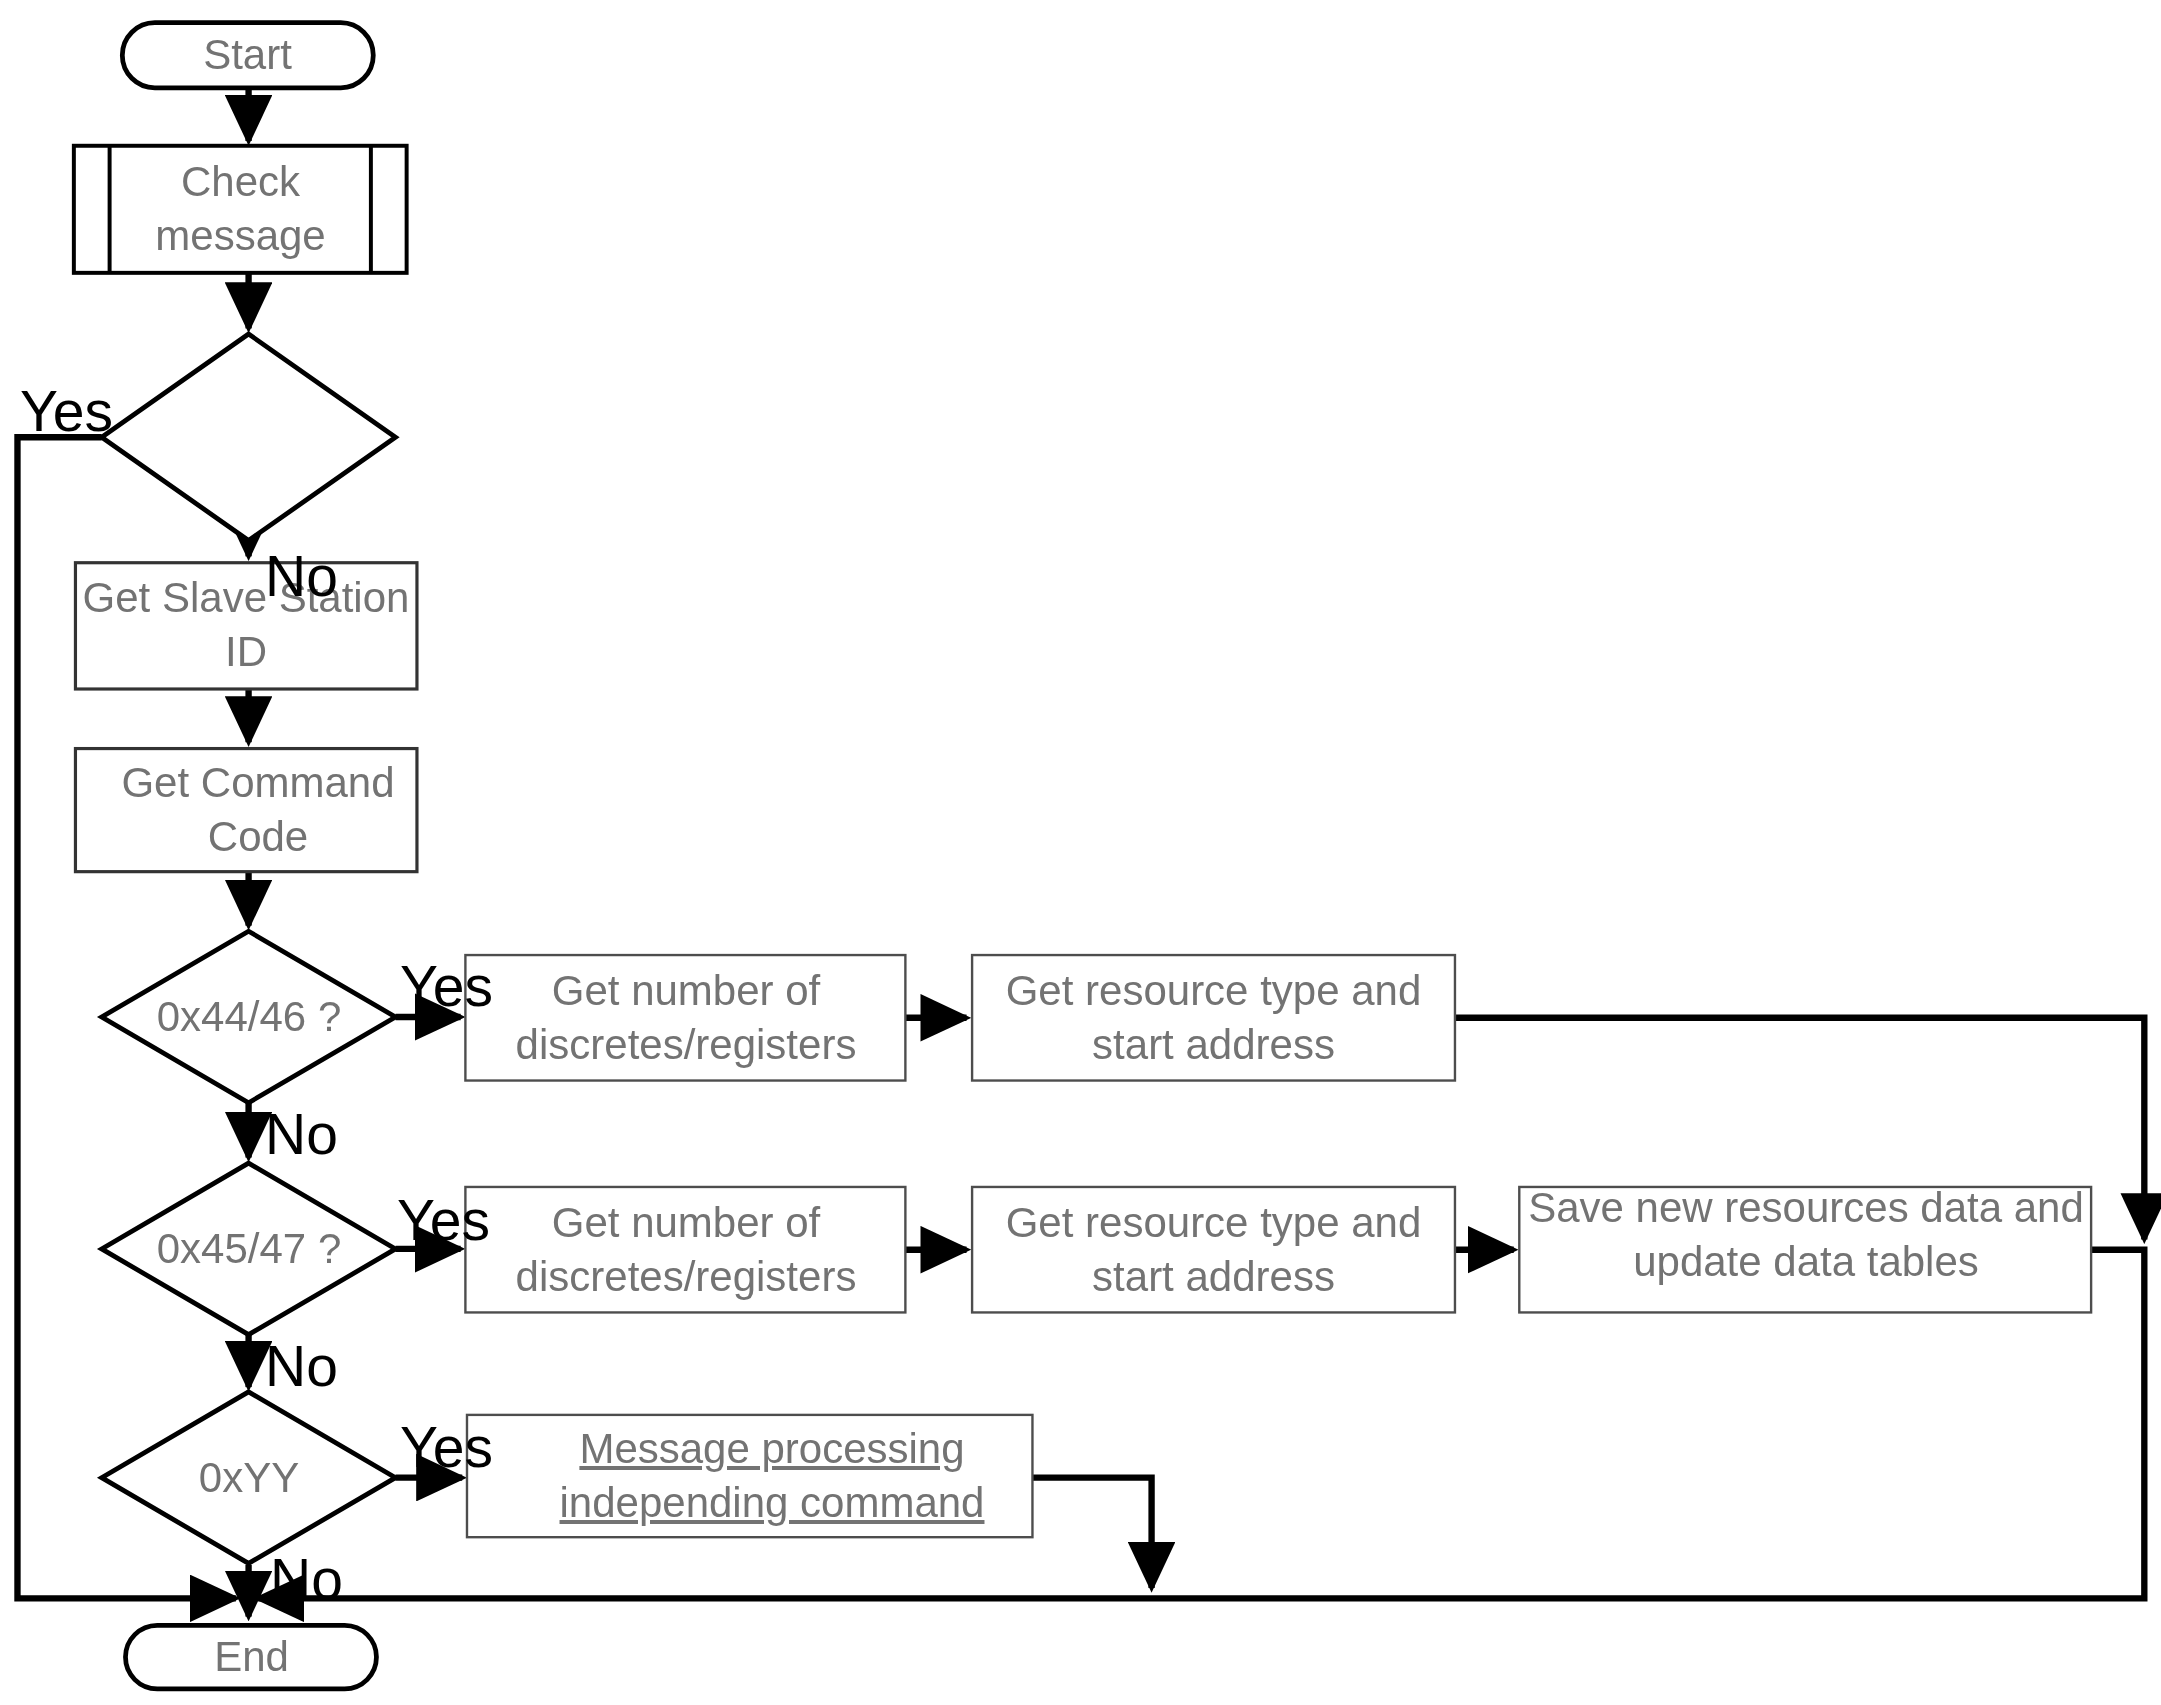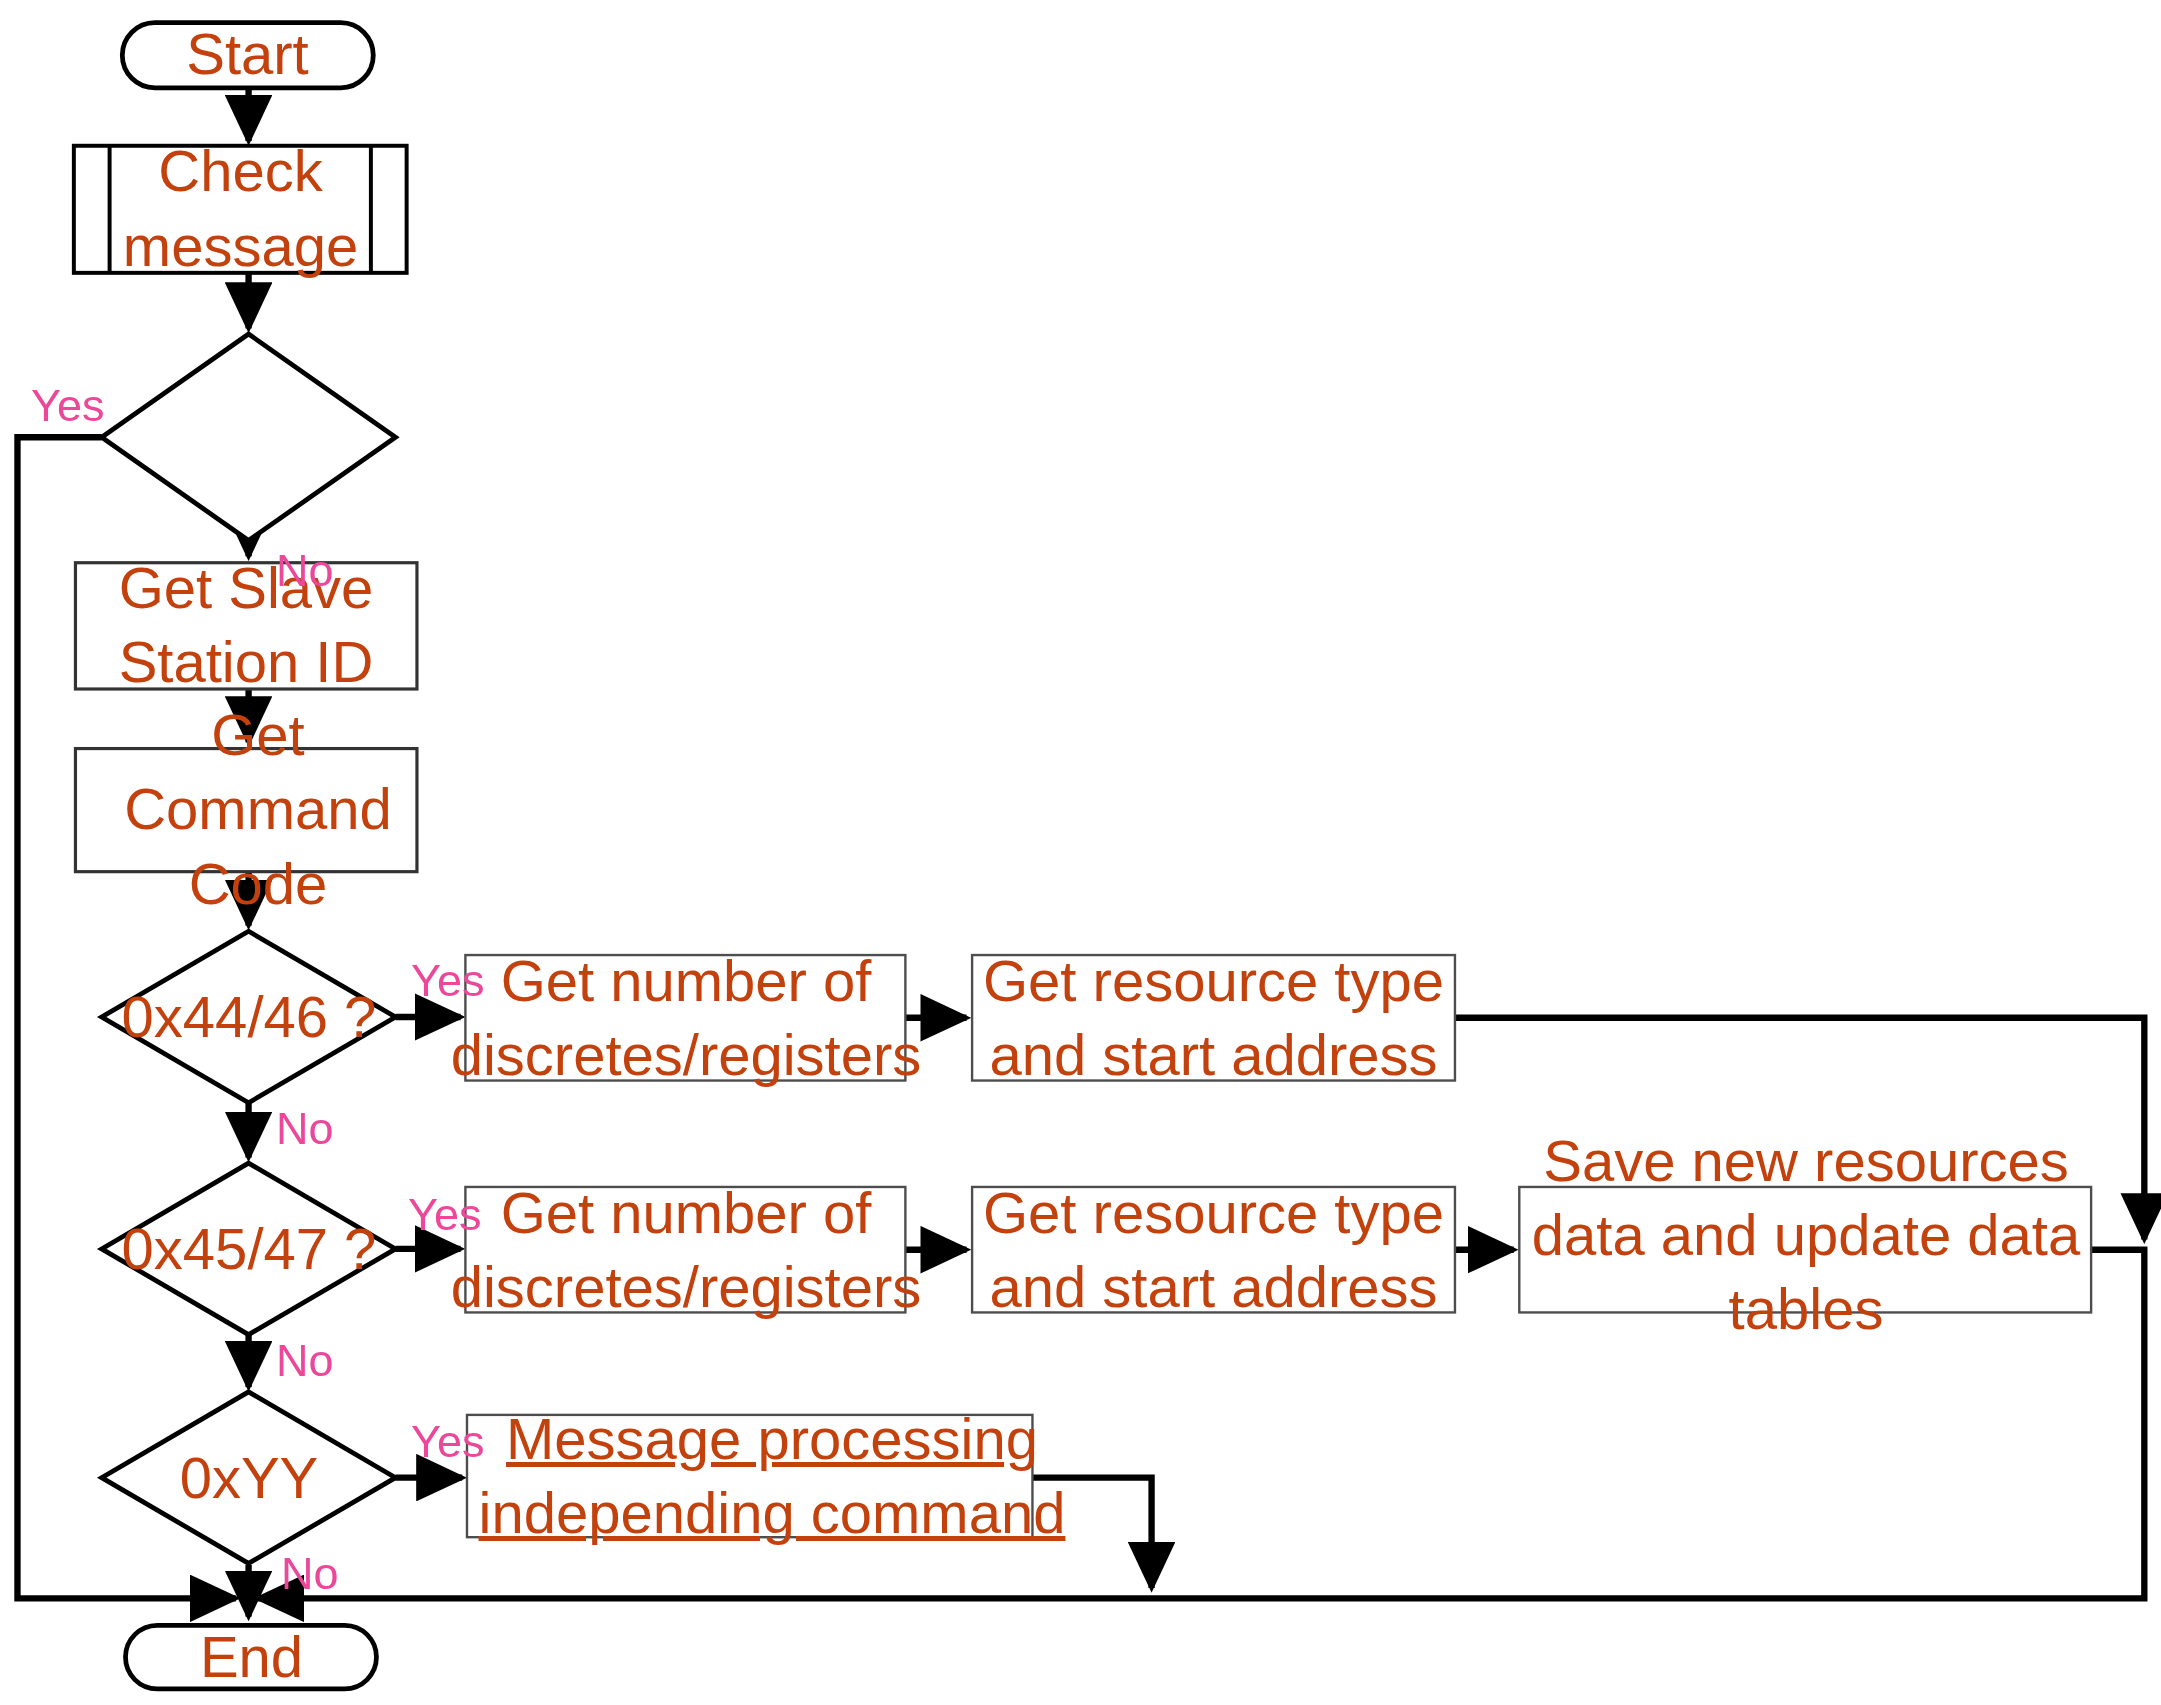--- a/index.html
+++ b/index.html
@@ -25,32 +25,31 @@
     top: 0;
     width: 2161px;
     height: 1706px;
   }
   .lbl {
     position: absolute;
     display: flex;
     align-items: center;
     justify-content: center;
     text-align: center;
-    font-size: 58px;
+    font-size: 42px;
     line-height: 1.28;
-    color: #c2410c;
+    color: #737373;
     white-space: pre-line;
   }
   .elbl {
     position: absolute;
-    font-size: 45px;
+    font-size: 57px;
     line-height: 1.0;
-    color: #ec4899;
+    color: #000000;
     white-space: nowrap;
-    margin-left: 11px;
   }
   
   .lbl-start        { left: 122px;  top: 22px;   width: 251px; height: 65px;  }
   .lbl-check        { left: 111px;  top: 145px;  width: 259px; height: 127px; }
   .lbl-msg-errors   { left: 153px;  top: 369px;  width: 191px; height: 135px; }
   .lbl-get-slave    { left: 75px;   top: 562px;  width: 342px; height: 126px; }
   .lbl-get-command  { left: 87px;   top: 748px;  width: 342px; height: 123px; }
   .lbl-d44          { left: 106px;  top: 963px; width: 286px; height: 108px; }
   .lbl-r1b1         { left: 466px;  top: 955px; width: 440px; height: 126px; }
   .lbl-r1b2         { left: 972px; top: 955px; width: 483px; height: 126px; }

